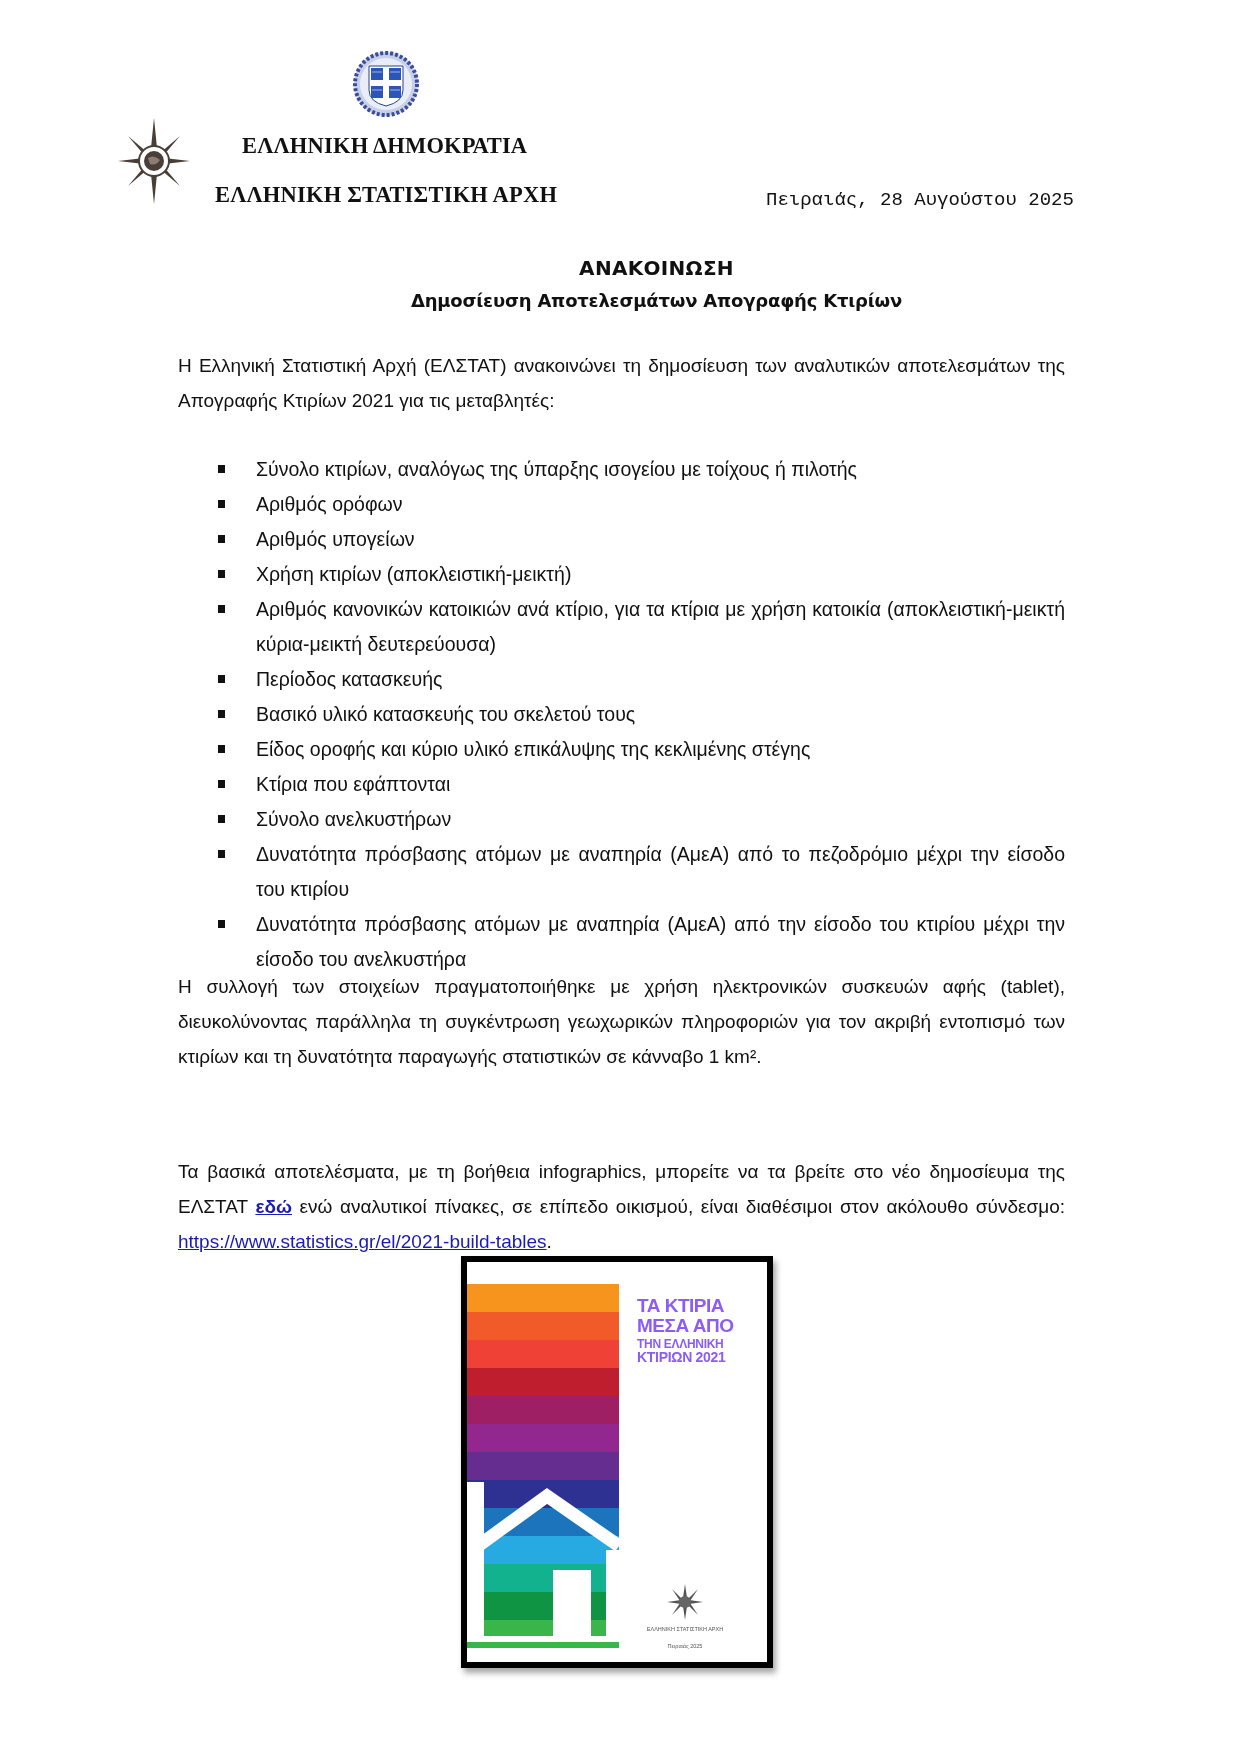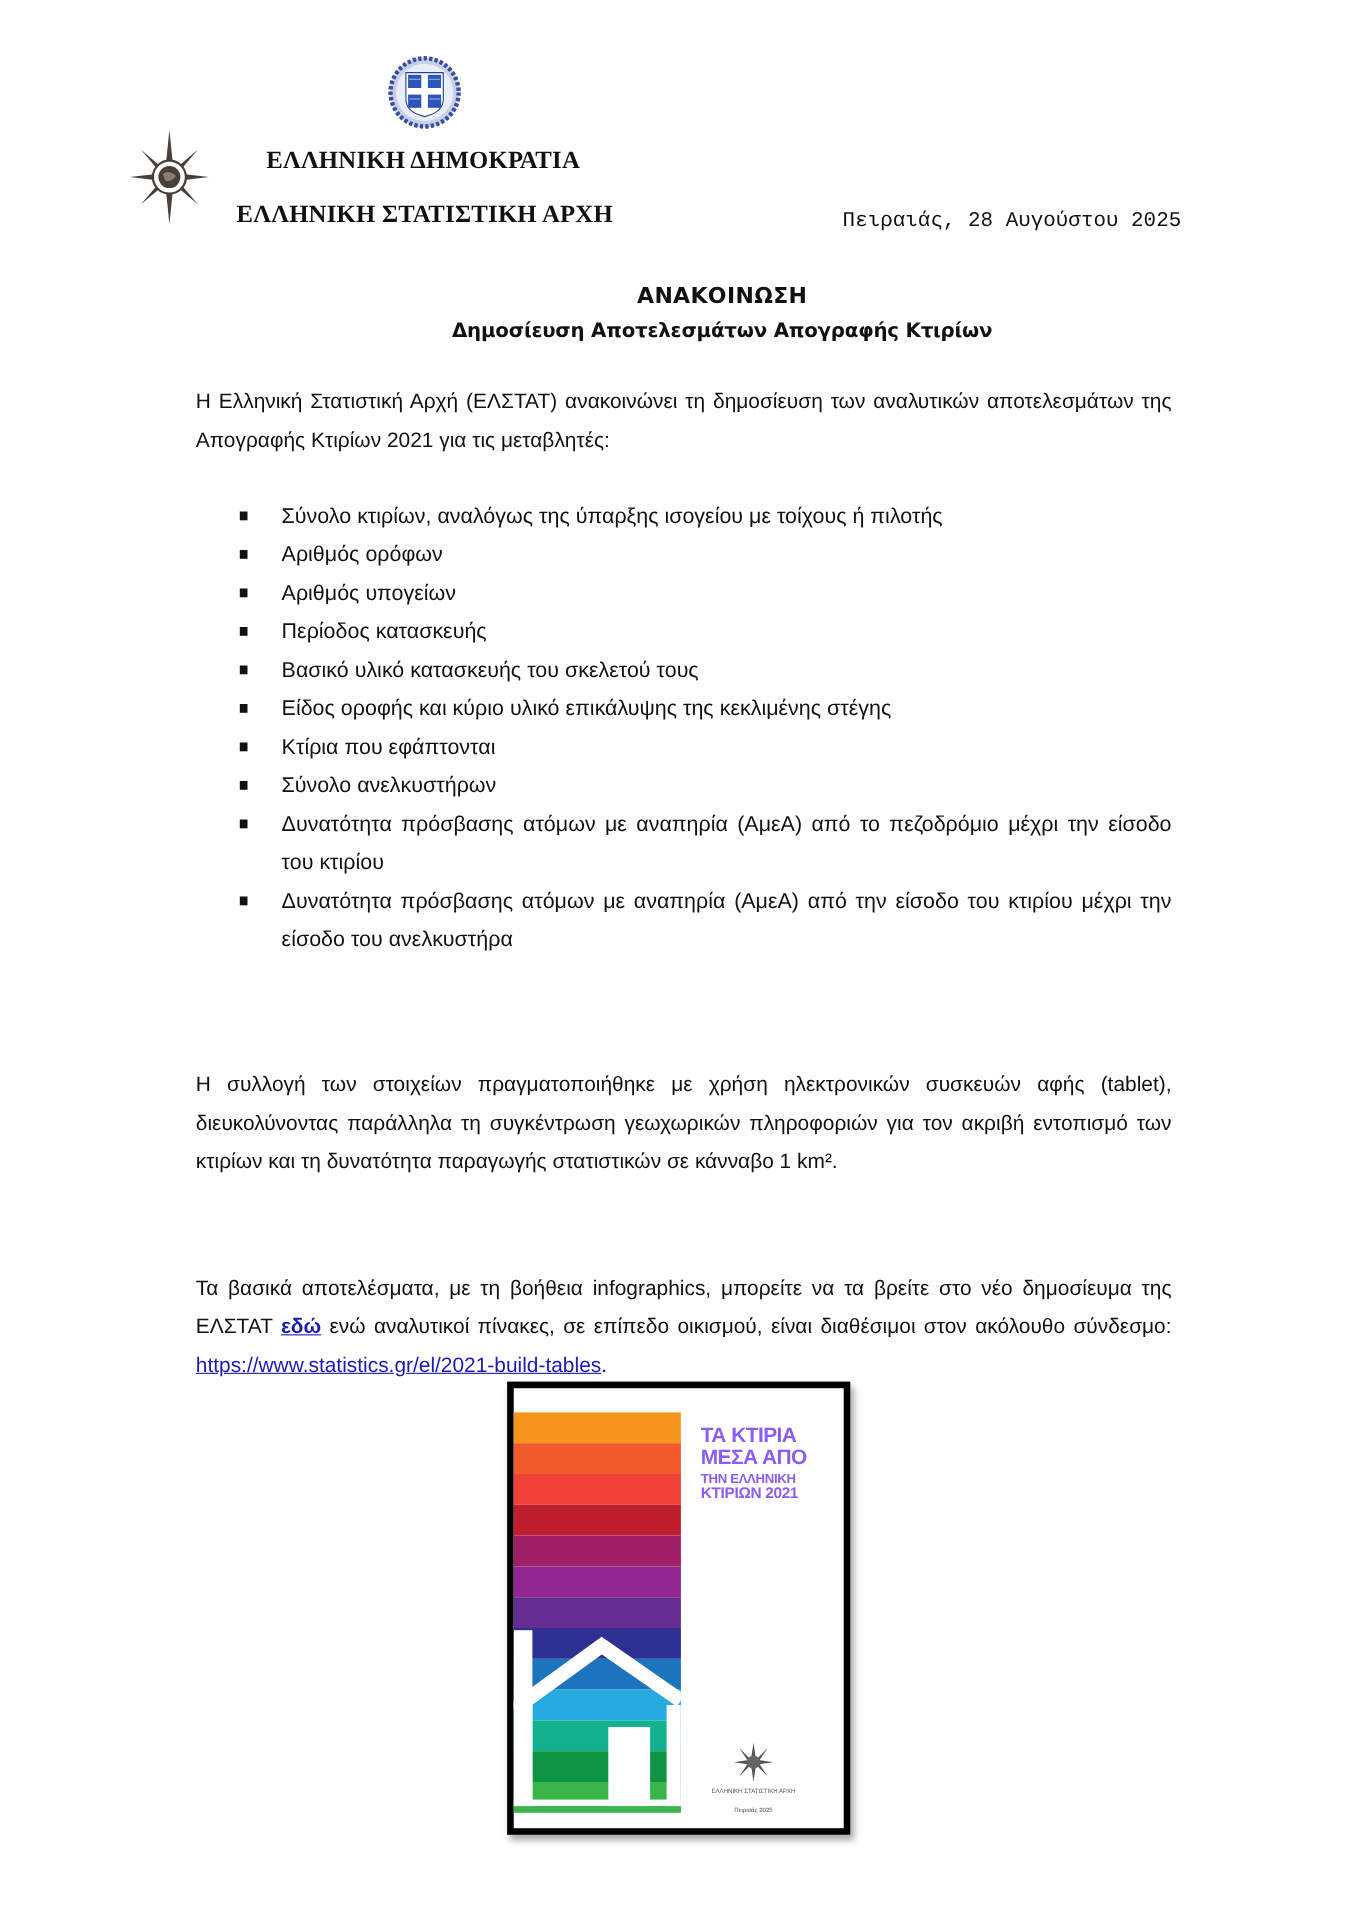--- a/index.html
+++ b/index.html
@@ -89,20 +89,22 @@
 
 <div class="abs title" id="ann-title">ΑΝΑΚΟΙΝΩΣΗ</div>
 <div class="abs title" id="ann-subtitle">Δημοσίευση Αποτελεσμάτων Απογραφής Κτιρίων</div>
 
 <div class="abs para" id="intro">Η Ελληνική Στατιστική Αρχή (ΕΛΣΤΑΤ) ανακοινώνει τη δημοσίευση των αναλυτικών αποτελεσμάτων της Απογραφής Κτιρίων 2021 για τις μεταβλητές:</div>
 
 <ul id="vars">
   <li><span class="bullet"></span><span>Σύνολο κτιρίων, αναλόγως της ύπαρξης ισογείου με τοίχους ή πιλοτής</span></li>
   <li><span class="bullet"></span><span>Αριθμός ορόφων</span></li>
   <li><span class="bullet"></span><span>Αριθμός υπογείων</span></li>
+  <li><span class="bullet"></span><span>Χρήση κτιρίων (αποκλειστική-μεικτή)</span></li>
+  <li><span class="bullet"></span><span>Αριθμός κανονικών κατοικιών ανά κτίριο, για τα κτίρια με χρήση κατοικία (αποκλειστική-μεικτή κύρια-μεικτή δευτερεύουσα)</span></li>
   <li><span class="bullet"></span><span>Περίοδος κατασκευής</span></li>
   <li><span class="bullet"></span><span>Βασικό υλικό κατασκευής του σκελετού τους</span></li>
   <li><span class="bullet"></span><span>Είδος οροφής και κύριο υλικό επικάλυψης της κεκλιμένης στέγης</span></li>
   <li><span class="bullet"></span><span>Κτίρια που εφάπτονται</span></li>
   <li><span class="bullet"></span><span>Σύνολο ανελκυστήρων</span></li>
   <li><span class="bullet"></span><span>Δυνατότητα πρόσβασης ατόμων με αναπηρία (ΑμεΑ) από το πεζοδρόμιο μέχρι την είσοδο του κτιρίου</span></li>
   <li><span class="bullet"></span><span>Δυνατότητα πρόσβασης ατόμων με αναπηρία (ΑμεΑ) από την είσοδο του κτιρίου μέχρι την είσοδο του ανελκυστήρα</span></li>
 </ul>
 
 <div class="abs para" id="collection">Η συλλογή των στοιχείων πραγματοποιήθηκε με χρήση ηλεκτρονικών συσκευών αφής (tablet), διευκολύνοντας παράλληλα τη συγκέντρωση γεωχωρικών πληροφοριών για τον ακριβή εντοπισμό των κτιρίων και τη δυνατότητα παραγωγής στατιστικών σε κάνναβο 1 km².</div>

